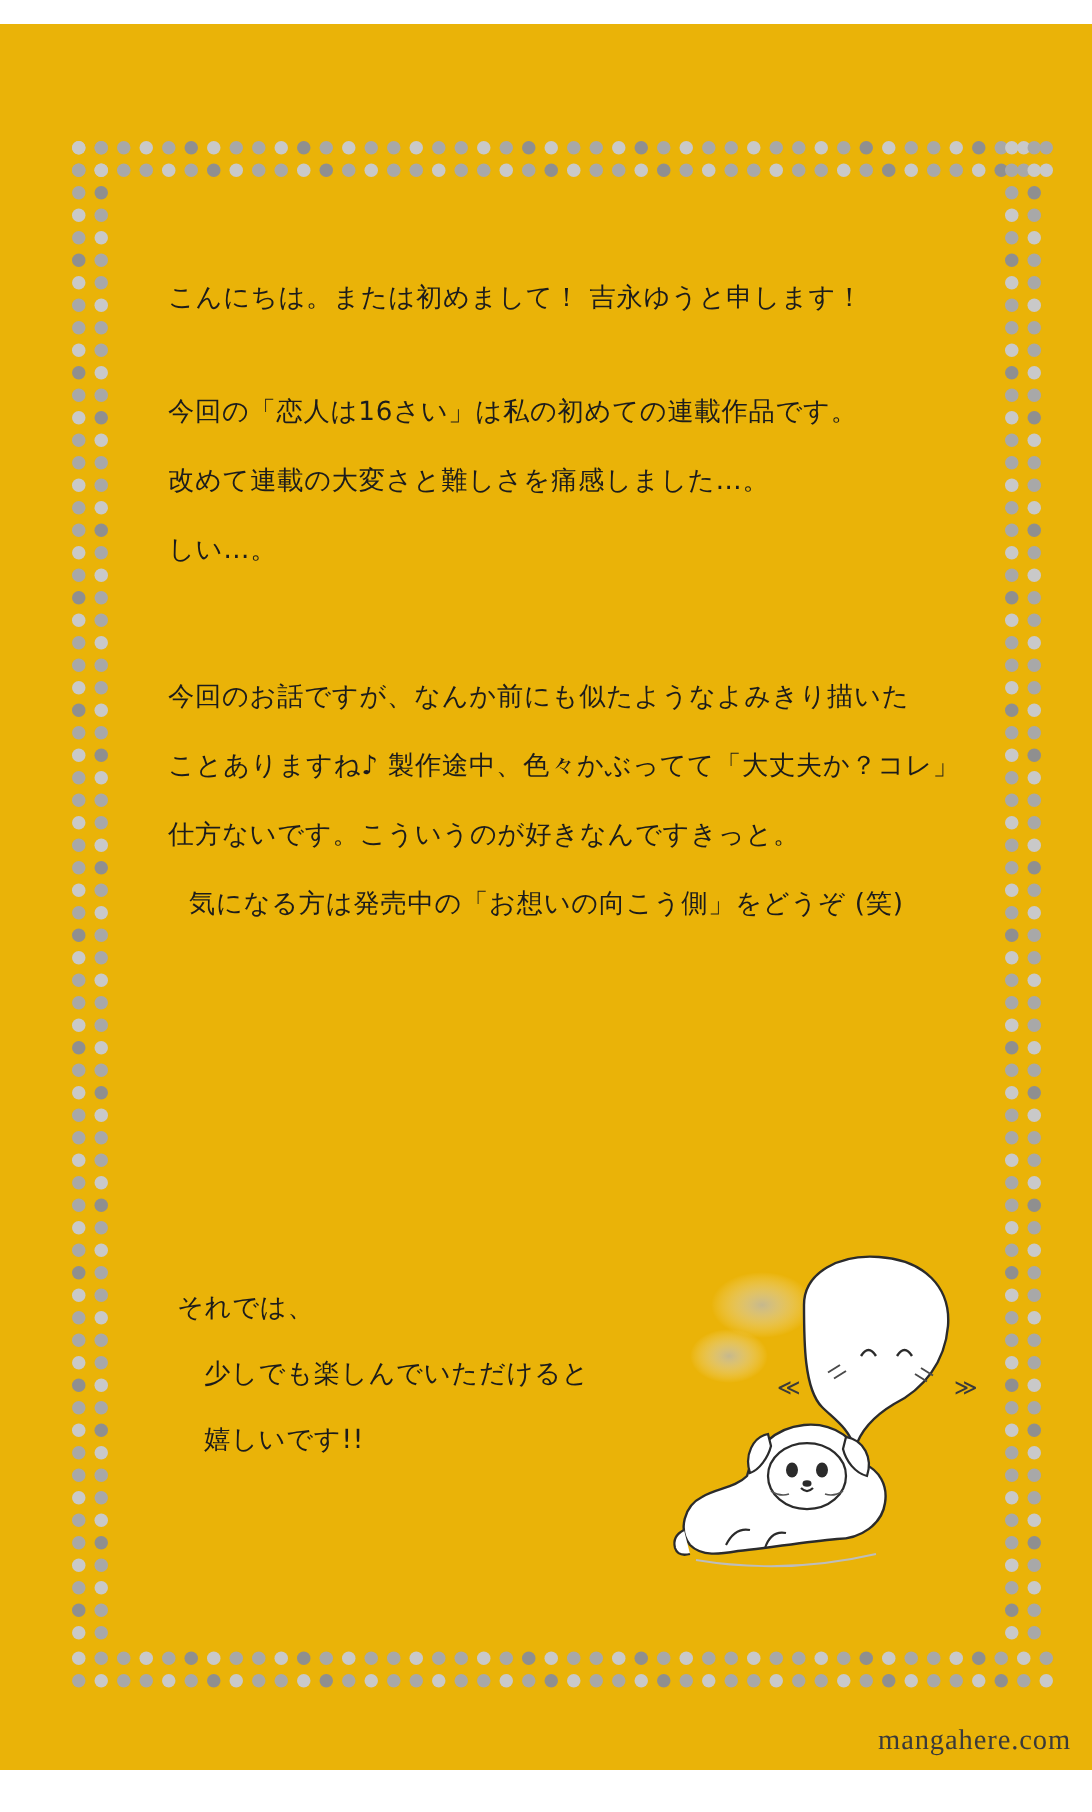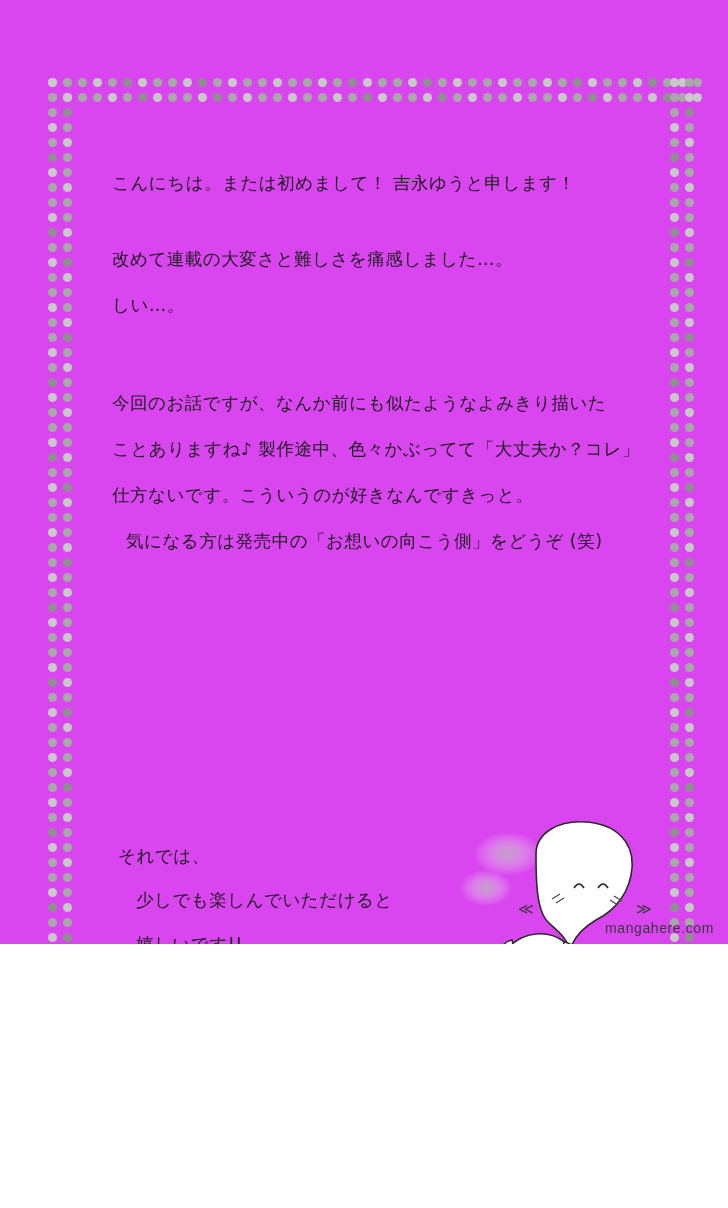--- a/index.html
+++ b/index.html
@@ -6,23 +6,24 @@
     margin: 0;
     padding: 0;
     background: #ffffff;
   }
   body {
     font-family: "Liberation Sans", sans-serif;
   }
   .page {
     position: relative;
     width: 728px;
-    height: 944px;
-    background: #d946ef;
+    height: 1164px;
+    background: #eab308;
     overflow: hidden;
+    margin-top: 16px;
   }
 
   
   .dots {
     position: absolute;
     display: grid;
     gap: 6px;
   }
   .dot {
     width: 9px;
@@ -97,22 +98,22 @@
     width: 220px;
     height: 230px;
   }
   .illustration svg { display: block; }
 
   
   .watermark {
     position: absolute;
     right: 14px;
     bottom: 8px;
-    font-family: Liberation Sans, sans-serif;
-    font-size: 14px;
+    font-family: Liberation Serif, serif;
+    font-size: 19px;
     color: #3a3a3a;
     letter-spacing: 0.6px;
   }
 </style>
 </head>
 <body>
 
 <div class="page">
 
   <div class="dots" id="dots-top">
@@ -568,20 +569,21 @@
       <span class="dot"></span>
     </div>
 
   <div class="content">
 
     <div class="para">
       <div class="line">こんにちは。または初めまして！ 吉永ゆうと申します！</div>
     </div>
 
     <div class="para gap-lg">
+      <div class="line">今回の「恋人は16さい」は私の初めての連載作品です。</div>
       <div class="line">改めて連載の大変さと難しさを痛感しました…。</div>
       <div class="line">しい…。</div>
     </div>
 
     <div class="para">
       <div class="line">今回のお話ですが、なんか前にも似たようなよみきり描いた</div>
       <div class="line">ことありますね♪ 製作途中、色々かぶってて「大丈夫か？コレ」</div>
       <div class="line">仕方ないです。こういうのが好きなんですきっと。</div>
       <div class="line indent">気になる方は発売中の「お想いの向こう側」をどうぞ (笑)</div>
     </div>

